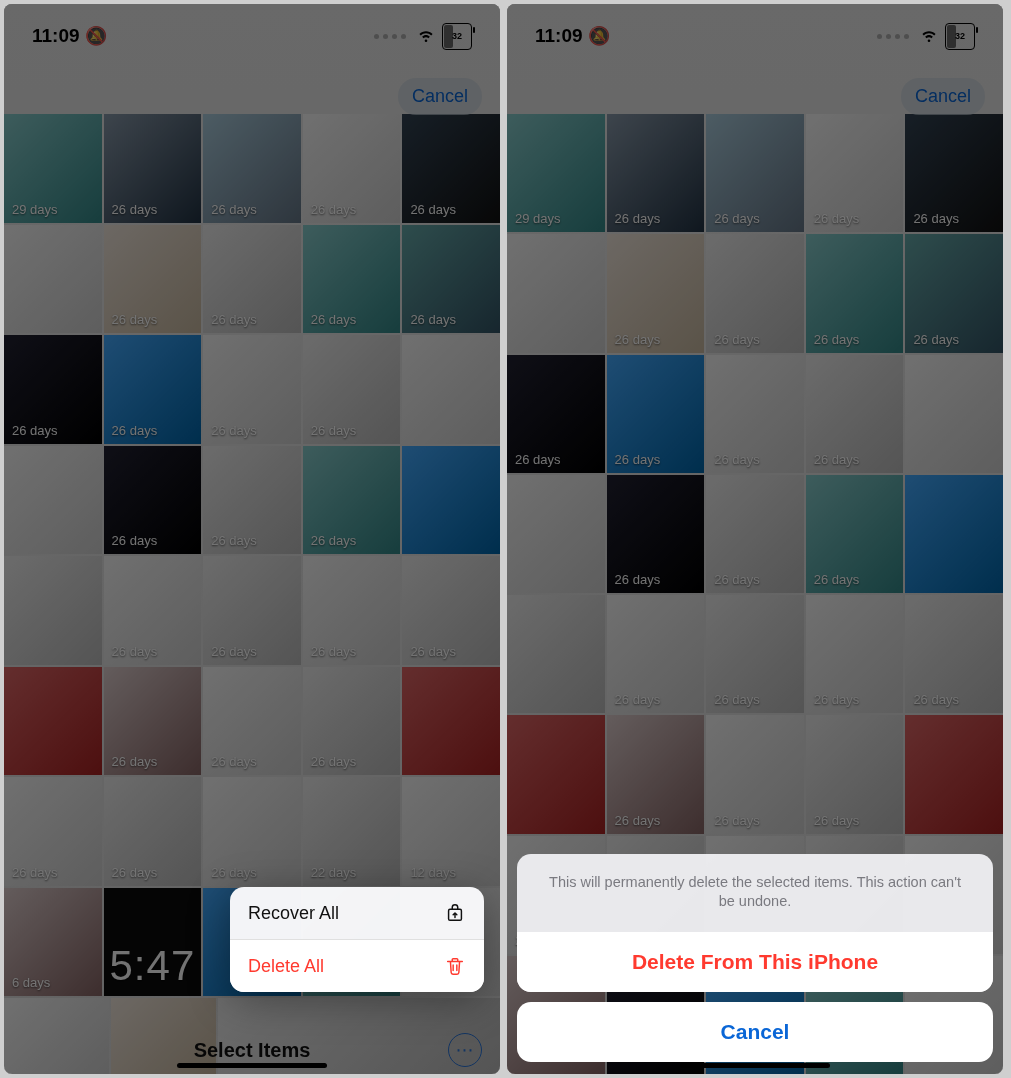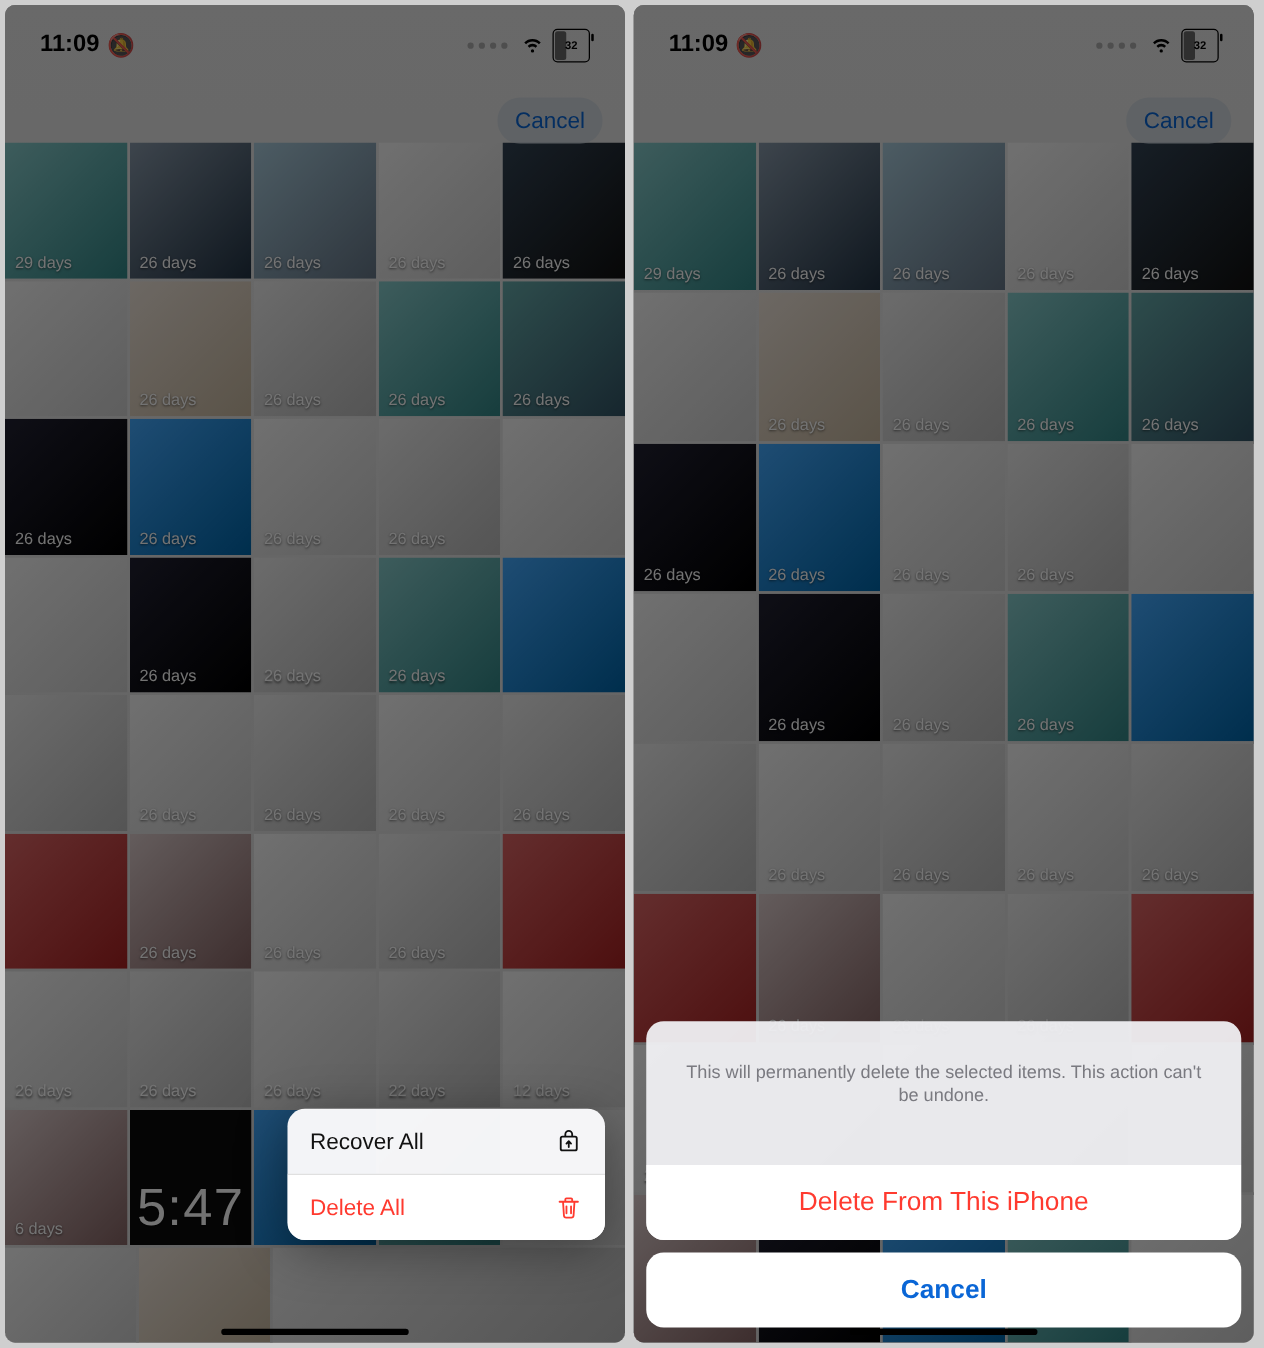--- a/index.html
+++ b/index.html
@@ -184,33 +184,33 @@
     left: 10px; right: 10px; bottom: 12px;
     z-index: 80;
   }
   .action-group {
     background: rgba(240,240,243,.95);
     border-radius: 14px;
     overflow: hidden;
     margin-bottom: 10px;
   }
   .action-msg {
-    padding: 32px 24px 20px 24px;
+    padding: 19px 24px 20px 24px;
     text-align: center;
     font-size: 14.5px;
     color: #7a7a80;
     line-height: 1.35;
   }
   .action-btn {
     padding: 18px 0;
     text-align: center;
     font-size: 21px;
     background: #fff;
   }
-  .action-btn.destructive { color: #ff3a2f; font-weight: 400; margin-top: 24px; }
+  .action-btn.destructive { color: #ff3a2f; font-weight: 700; }
   .action-cancel {
     background: #fff;
     border-radius: 14px;
     padding: 18px 0;
     text-align: center;
     font-size: 21px;
     color: #0a66d6;
     font-weight: 600;
   }
 
@@ -429,20 +429,26 @@
         </span>
         <div class="battery">
           <div class="fill"></div>
           <span class="pct">32</span>
         </div>
       </div>
     </div>
 
     <div class="cancel-top">Cancel</div>
 
+    <div class="bottom-bar">
+      <span class="select-text">Select Items</span>
+      <div class="more-btn">
+          <span>⋯</span>
+        </div>
+    </div>
 
     <div class="dim"></div>
 
     <div class="popup-menu">
       <div class="menu-item">
         <span>Recover All</span>
         <span class="menu-icon">
           <svg viewBox="0 0 24 24" width="22" height="22" fill="none" stroke="#111" stroke-width="1.6">
               <rect x="5" y="8" width="14" height="12" rx="1.5"></rect>
               <path d="M9 8V6a3 3 0 0 1 6 0v2"></path>

